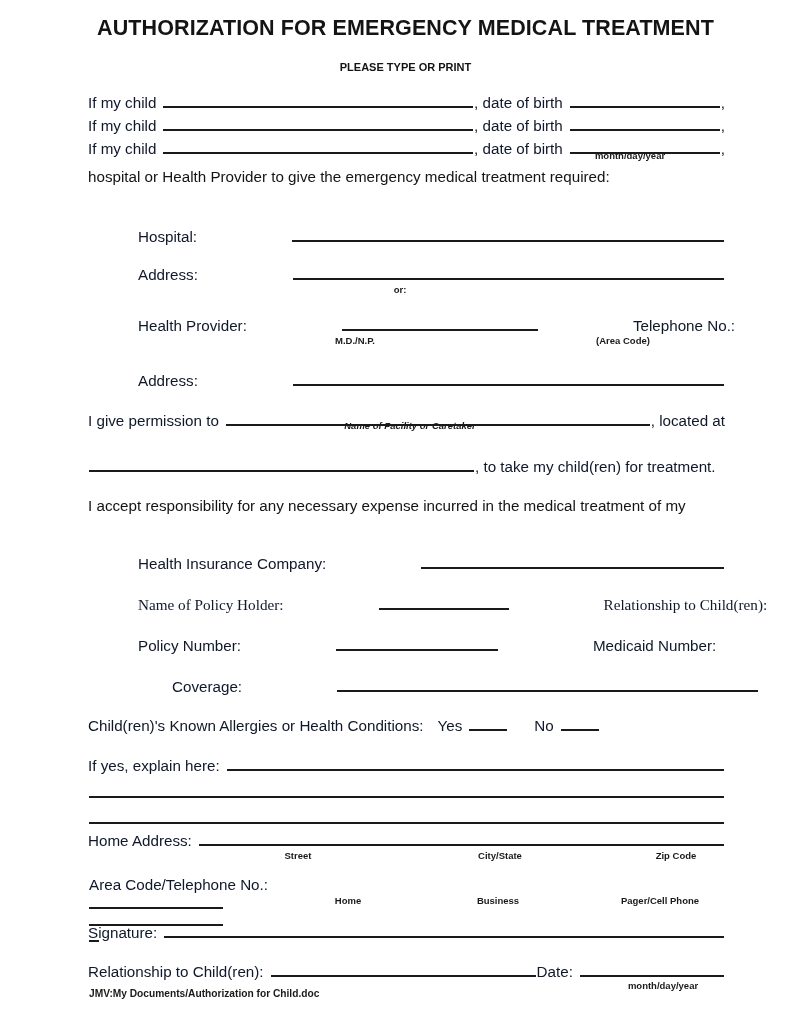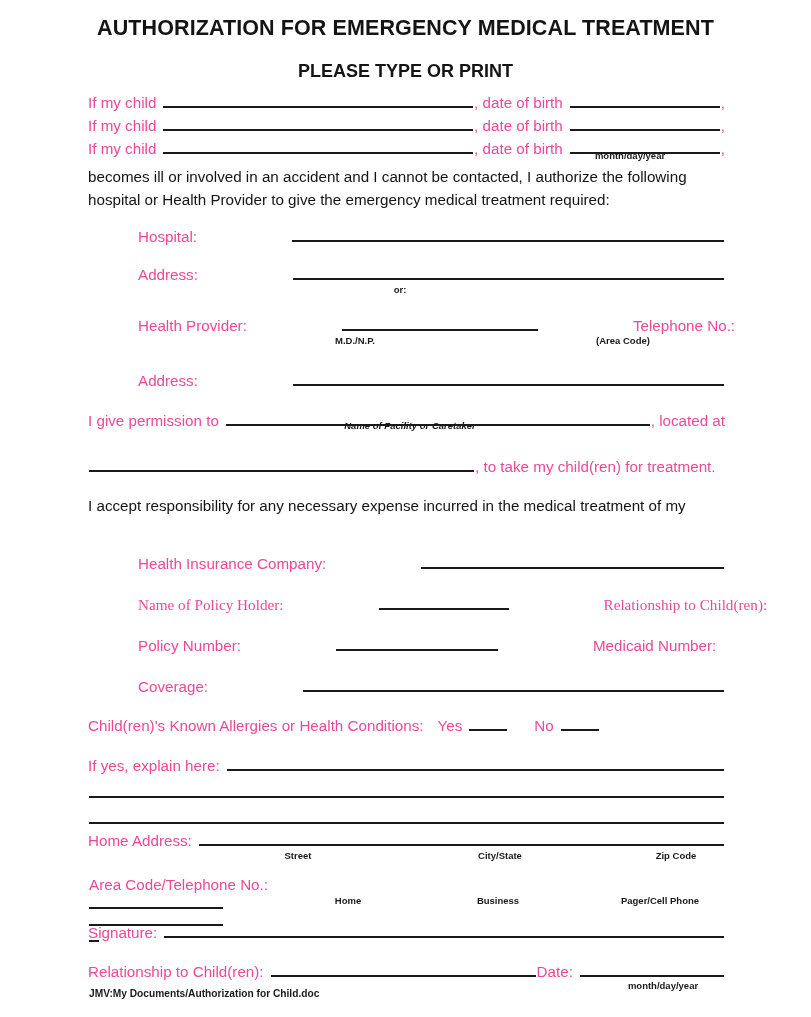--- a/index.html
+++ b/index.html
@@ -32,34 +32,34 @@
     font-size: 21.5px;
     font-weight: bold;
     letter-spacing: 0.1px;
     color: #141414;
   }
   .doc-subtitle {
     position: absolute;
     left: 0; top: 61px;
     width: 811px;
     text-align: center;
-    font-size: 18px;
+    font-size: 11px;
     font-weight: bold;
     color: #141414;
   }
 
   
   .row {
     position: absolute;
     left: 88px;
     width: 637px;
     display: flex;
     align-items: baseline;
     font-size: 15.2px;
-    color: #ec4899;
+    color: #0f172a;
     white-space: nowrap;
     text-align: right;
   }
   .row.indent { left: 138px; width: 587px; gap: 44px; }
   .lbl { flex: 0 0 auto; }
   .tail { flex: 0 0 auto; }
   
   .blank {
     flex: 1 1 auto;
     border-bottom: 2px solid #1a1a1a;
@@ -134,21 +134,20 @@
     <span class="blank" style="flex:1 1 auto;"></span>
     <span class="tail">, date of birth</span>
     <span class="sp"></span>
     <span class="blank fixed" style="width:150px;"></span>
     <span class="tail">,</span>
   </div>
 
   <div class="cap" style="left:570px; top:150px; width:120px;">month/day/year</div>
 
   <div class="para" style="top:165px;">
-    <div>becomes ill or involved in an accident and I cannot be contacted, I authorize the following</div>
     <div class="lastline">hospital or Health Provider to give the emergency medical treatment required:</div>
   </div>
 
   <div class="row indent" style="top:226px;">
     <span class="lbl">Hospital:</span>
     <span class="sp"></span>
     <span class="blank"></span>
   </div>
 
   <div class="row indent" style="top:264px;">
@@ -212,21 +211,21 @@
   <div class="row indent" style="top:635px;">
     <span class="lbl">Policy Number:</span>
     <span class="sp"></span>
     <span class="blank fixed" style="width:162px;"></span>
     <span class="sp"></span>
     <span class="lbl">Medicaid Number:</span>
     <span class="sp"></span>
     <span class="blank"></span>
   </div>
 
-  <div class="row indent" style="top:676px;">
+  <div class="row indent" style="top:676px;margin-left:34px;">
     <span class="lbl">Coverage:</span>
     <span class="sp"></span>
     <span class="blank"></span>
   </div>
 
   <div class="row" style="top:715px;">
     <span class="lbl">Child(ren)'s Known Allergies or Health Conditions:</span>
     <span class="sp" style="width:14px;"></span>
     <span class="lbl">Yes</span>
     <span class="sp"></span>

